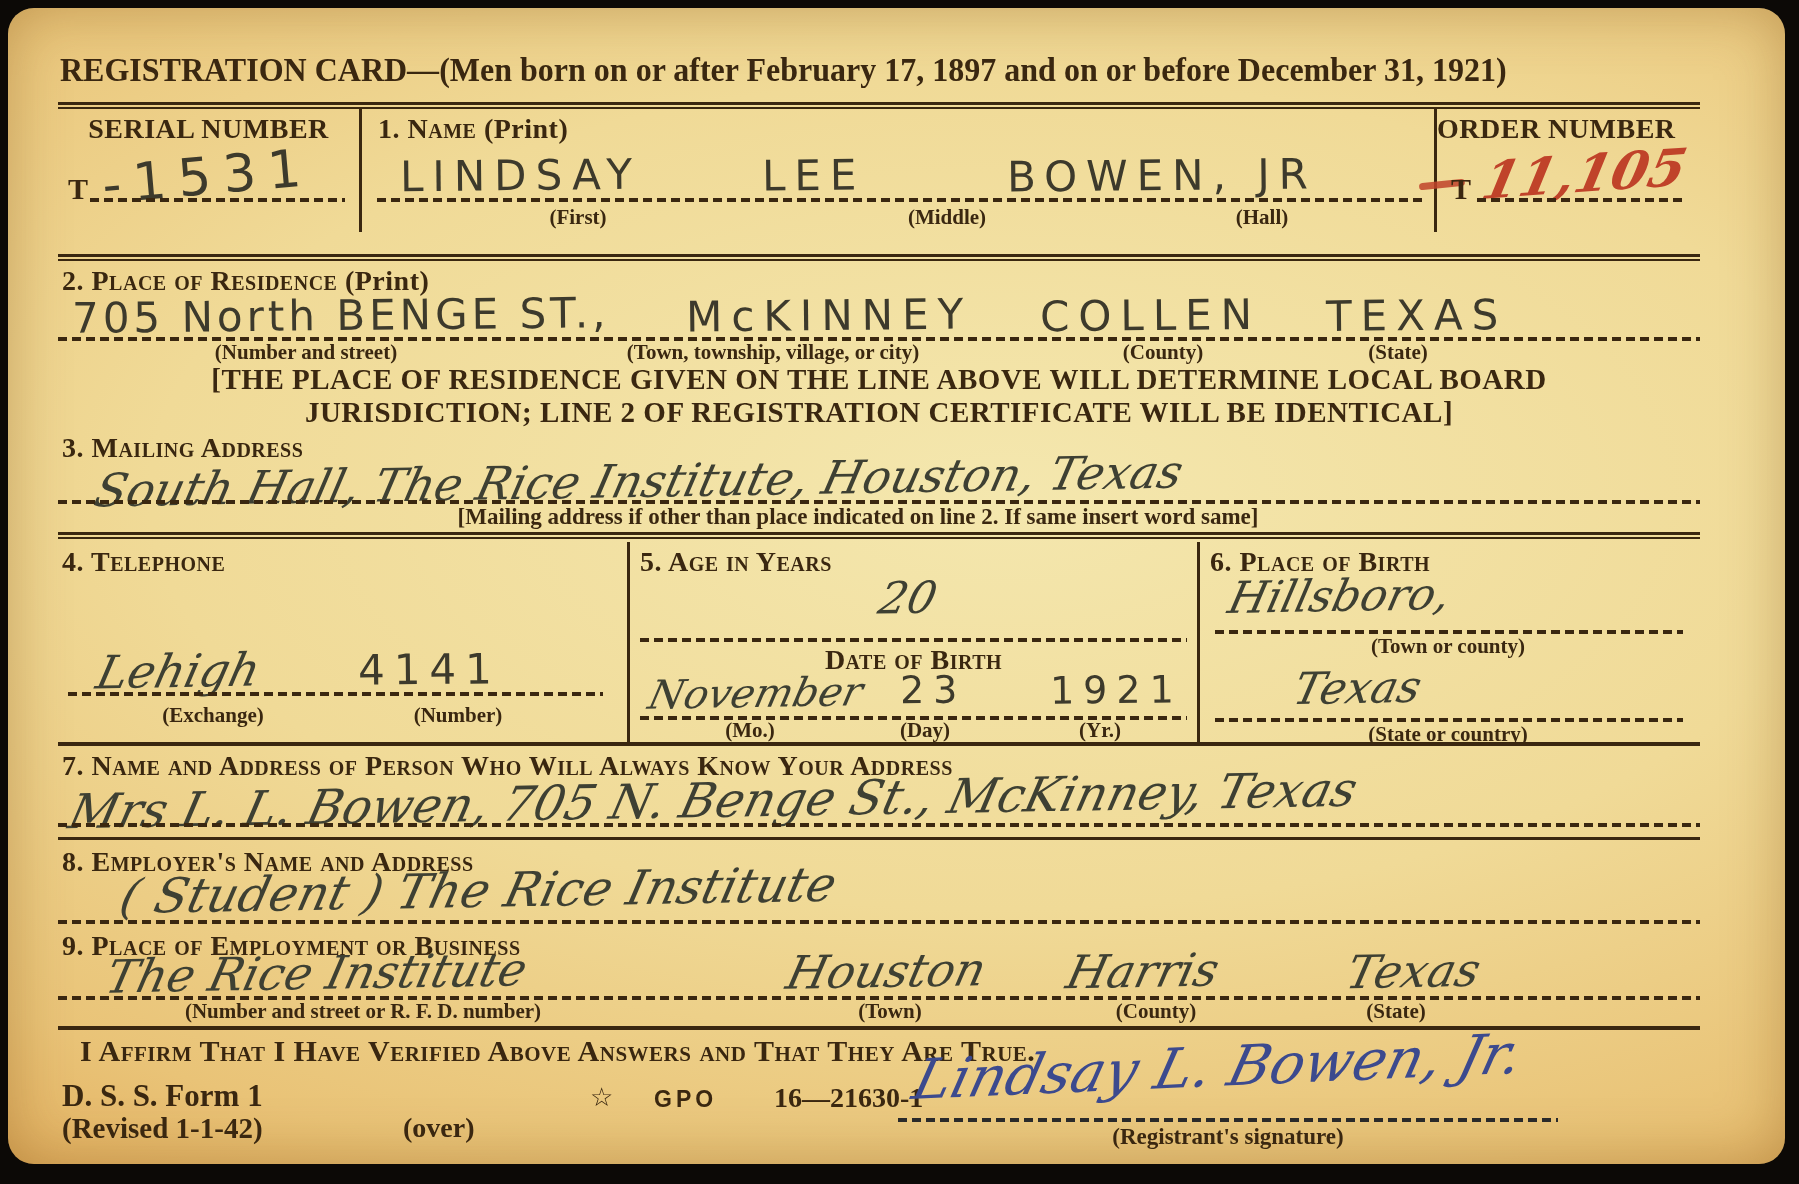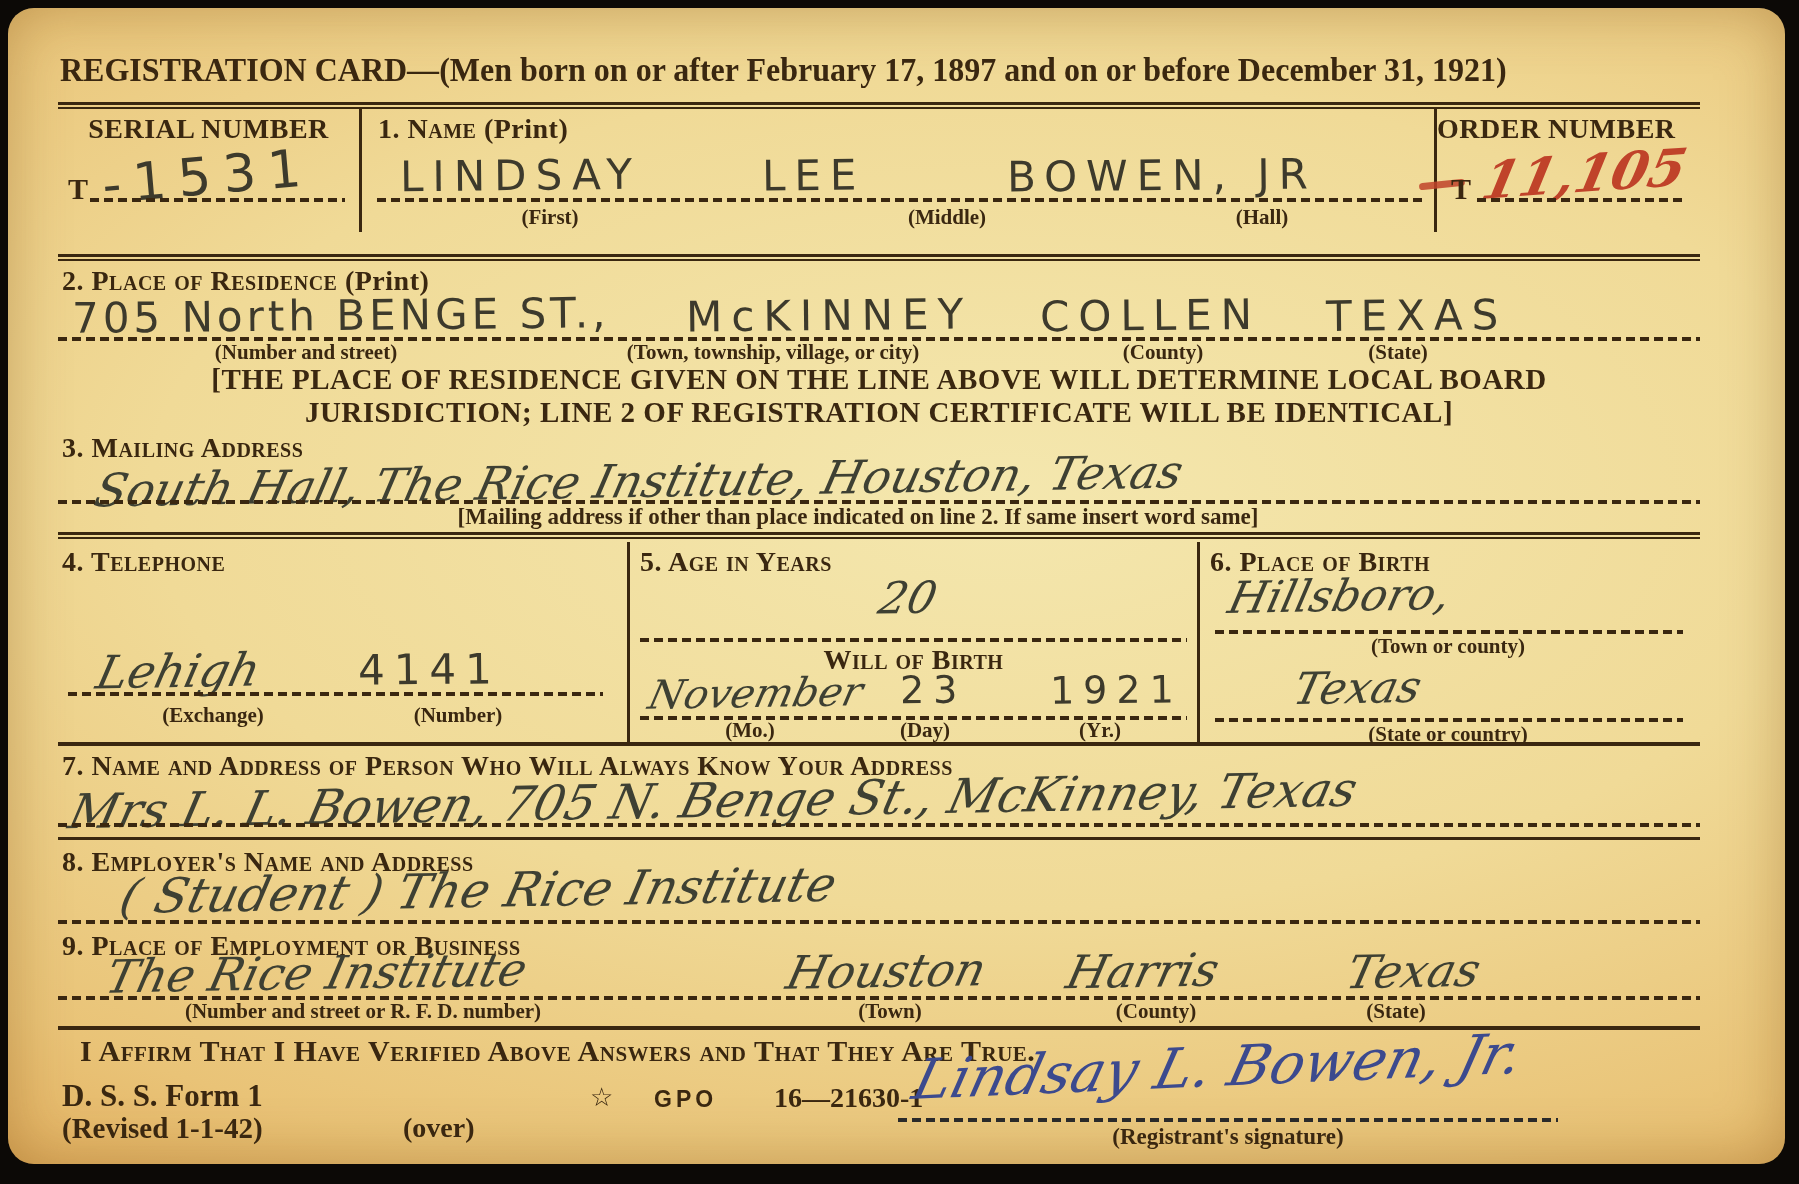--- a/index.html
+++ b/index.html
@@ -57,21 +57,21 @@
 
     <div class="abs" style="left:304px;top:0;width:1072px;height:100%;">
       <div class="abs lbl" style="left:16px;top:4px;">
         <span>1. Name</span>
         <span class="q">(Print)</span>
       </div>
       <div class="abs hw-print" style="left:38px;bottom:32px;">LINDSAY</div>
       <div class="abs hw-print" style="left:400px;bottom:32px;">LEE</div>
       <div class="abs hw-print" style="left:645px;bottom:32px;">BOWEN, JR</div>
       <div class="abs dl" style="left:15px;bottom:30px;width:1045px;"></div>
-      <div class="abs sub" style="left:188px;bottom:2px;">(First)</div>
+      <div class="abs sub" style="left:216px;bottom:2px;">(First)</div>
       <div class="abs sub" style="left:585px;bottom:2px;">(Middle)</div>
       <div class="abs sub" style="left:900px;bottom:2px;">(Hall)</div>
     </div>
 
     <div class="abs" style="left:1379px;top:0;width:263px;height:100%;">
       <div class="abs lbl" style="left:0;top:4px;width:100%;text-align:left;font-variant:normal;">ORDER NUMBER</div>
       <div class="red-mark" style="left:-18px;bottom:44px;width:46px;"></div>
       <div class="abs prefix-t" style="left:14px;bottom:26px;">T</div>
       <div class="abs hw-red" style="left:48px;bottom:28px;">11,105</div>
       <div class="abs dl" style="left:40px;bottom:30px;width:210px;"></div>
@@ -118,21 +118,21 @@
       <div class="abs hw-print" style="left:300px;bottom:48px;">4141</div>
       <div class="abs dl" style="left:10px;bottom:46px;width:535px;"></div>
       <div class="abs sub" style="left:155px;bottom:14px;">(Exchange)</div>
       <div class="abs sub" style="left:400px;bottom:14px;">(Number)</div>
     </div>
 
     <div class="abs" style="left:572px;top:0;width:567px;height:100%;">
       <div class="abs lbl" style="left:10px;top:4px;">5. Age in Years</div>
       <div class="abs hw-cursive" style="left:250px;top:30px;font-size:44px;">20</div>
       <div class="abs dl" style="left:10px;top:96px;width:547px;"></div>
-      <div class="abs lbl" style="left:0;top:102px;width:100%;text-align:center;">Will of Birth</div>
+      <div class="abs lbl" style="left:0;top:102px;width:100%;text-align:center;">Date of Birth</div>
       <div class="abs hw-cursive" style="left:20px;top:128px;font-size:40px;">November</div>
       <div class="abs hw-print" style="left:270px;top:126px;font-size:38px;">23</div>
       <div class="abs hw-print" style="left:420px;top:126px;font-size:38px;">1921</div>
       <div class="abs dl" style="left:10px;top:174px;width:547px;"></div>
       <div class="abs sub" style="left:120px;top:176px;">(Mo.)</div>
       <div class="abs sub" style="left:295px;top:176px;">(Day)</div>
       <div class="abs sub" style="left:470px;top:176px;">(Yr.)</div>
     </div>
 
     <div class="abs" style="left:1142px;top:0;width:500px;height:100%;">

